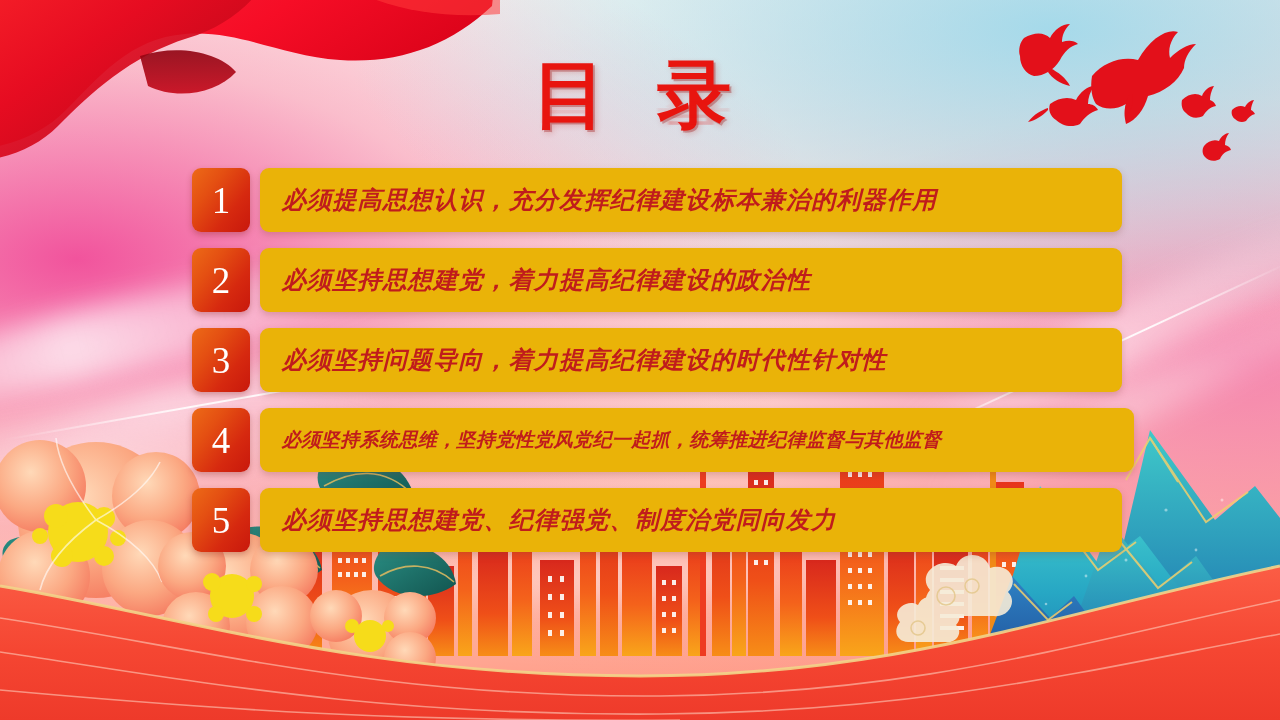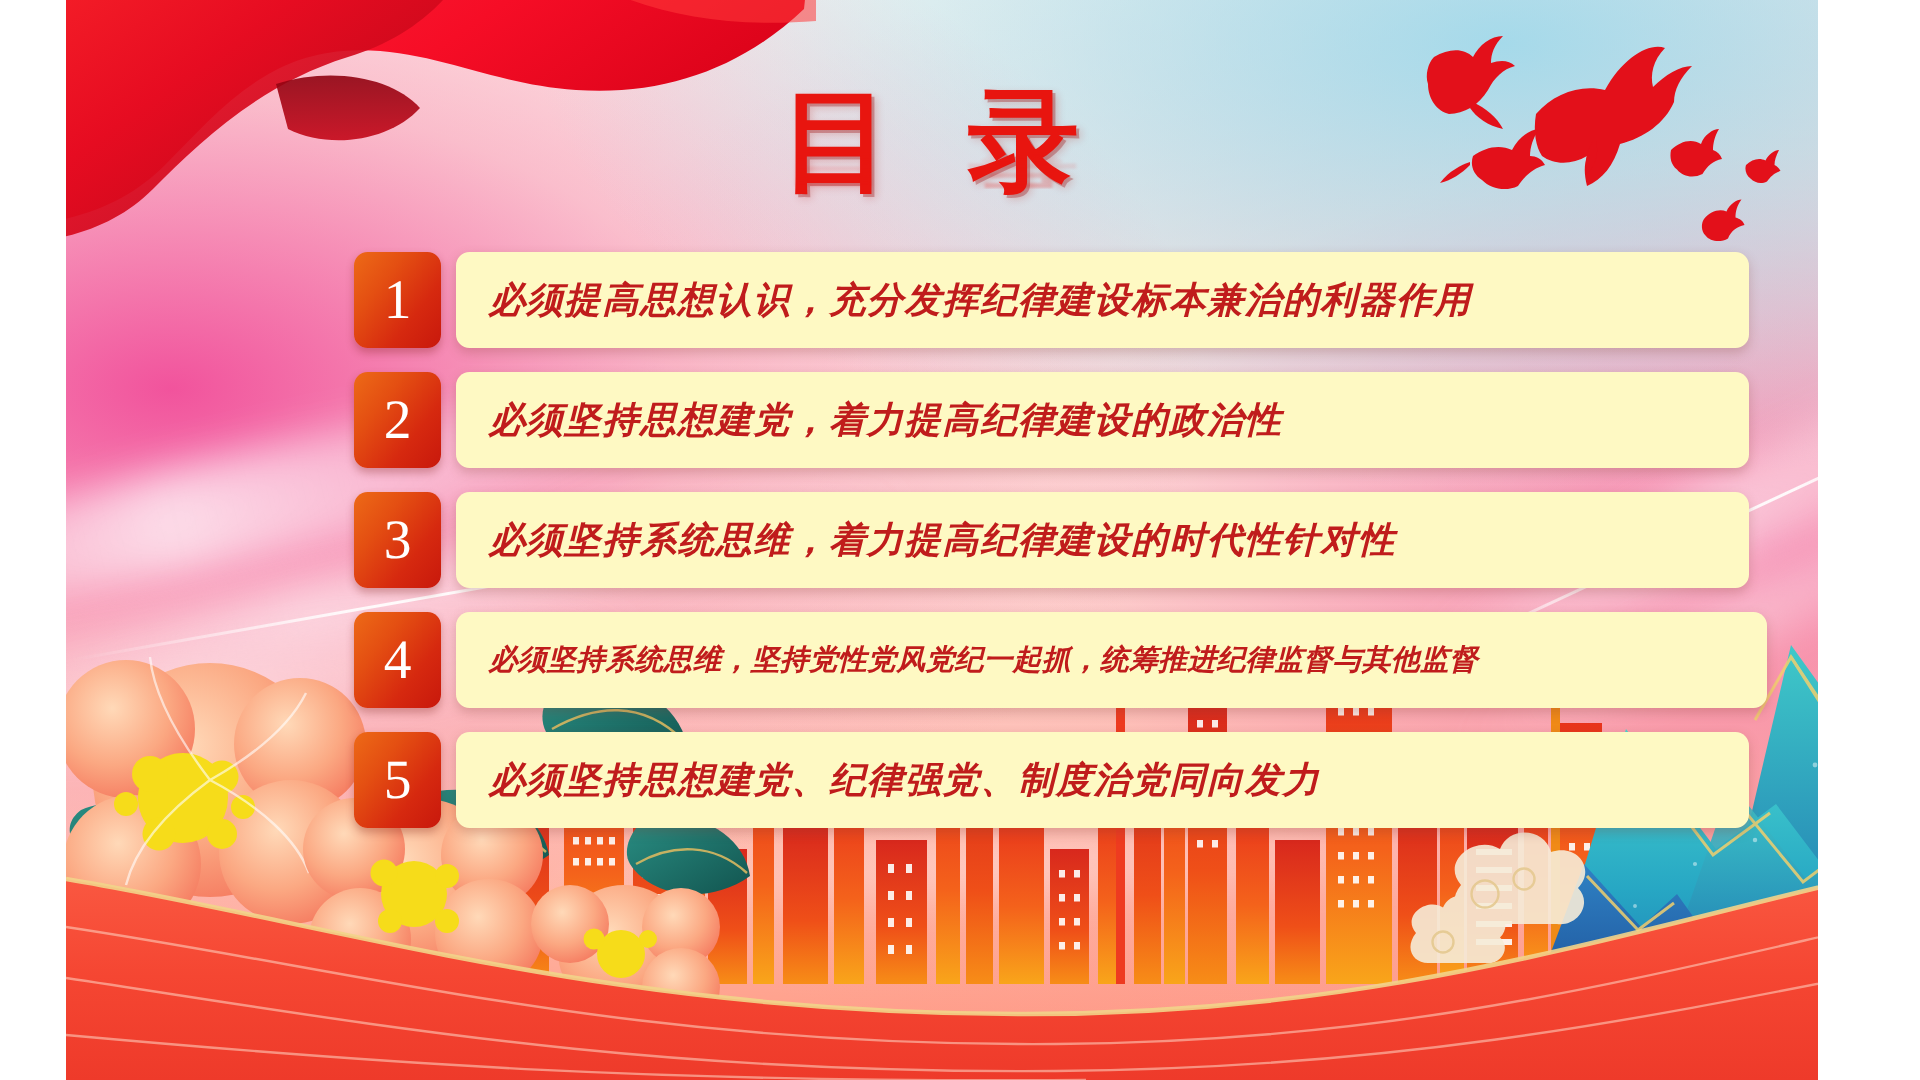--- a/index.html
+++ b/index.html
@@ -3,26 +3,25 @@
 <meta charset="utf-8">
 <title>目录</title>
 <style>
   html, body {
     margin: 0;
     padding: 0;
     background: #ffffff;
   }
   #slide {
     position: relative;
-    width: 1168px;
+    width: 1280px;
     height: 720px;
     overflow: hidden;
     font-family: "Liberation Serif", "DejaVu Serif", serif;
     background: #fdf3f2;
-    margin-left: 44px;
   }
 
   
   .bg-layer { position: absolute; inset: 0; pointer-events: none; }
 
   
   .bg-base {
     background:
       radial-gradient(120% 90% at 82% 4%,   rgba(150,215,235,0.85) 0%, rgba(150,215,235,0.0) 46%),
       radial-gradient(95% 85% at 6% 36%,    rgba(240,70,150,0.92) 0%, rgba(244,120,160,0.45) 32%, rgba(255,190,180,0.0) 62%),
@@ -128,21 +127,21 @@
     display: flex;
     align-items: center;
     justify-content: center;
     line-height: 1;
     user-select: none;
   }
 
   .bar {
     flex: 1 1 auto;
     margin-left: 10px;
-    background: #fef9c3;
+    background: #eab308;
     border-radius: 9px;
     box-shadow: 0 3px 7px rgba(130,60,50,.26);
     display: flex;
     align-items: center;
     padding: 0 18px 0 22px;
     overflow: hidden;
   }
   .bar-text {
     font-family: "Liberation Serif", "DejaVu Serif", serif;
     font-size: 24px;
@@ -556,21 +555,21 @@
     <div class="toc-row">
       <div class="badge">2</div>
       <div class="bar">
         <span class="bar-text">必须坚持思想建党，着力提高纪律建设的政治性</span>
       </div>
     </div>
 
     <div class="toc-row">
       <div class="badge">3</div>
       <div class="bar">
-        <span class="bar-text">必须坚持系统思维，着力提高纪律建设的时代性针对性</span>
+        <span class="bar-text">必须坚持问题导向，着力提高纪律建设的时代性针对性</span>
       </div>
     </div>
 
     <div class="toc-row wide">
       <div class="badge">4</div>
       <div class="bar">
         <span class="bar-text">必须坚持系统思维，坚持党性党风党纪一起抓，统筹推进纪律监督与其他监督</span>
       </div>
     </div>
 

